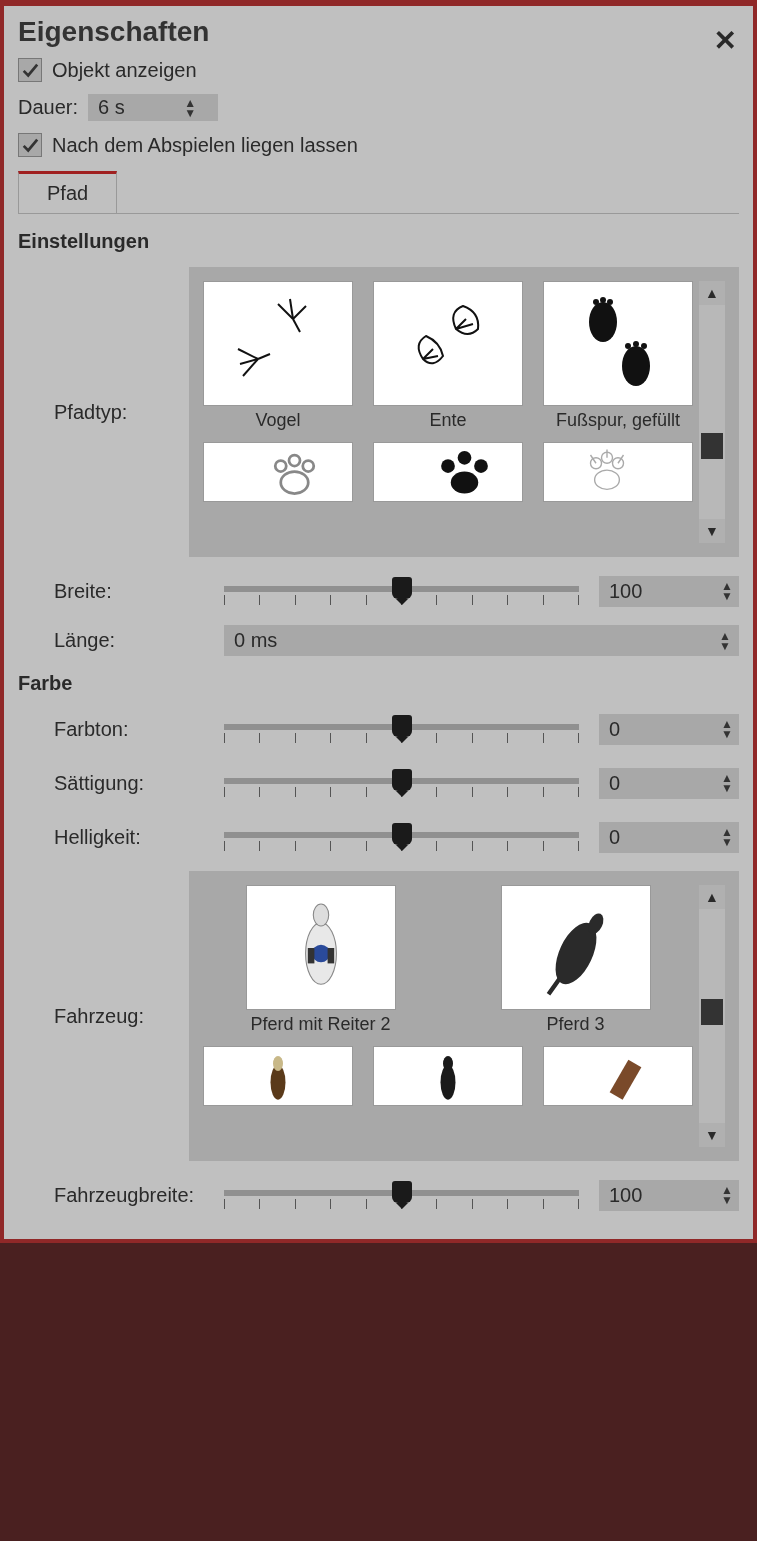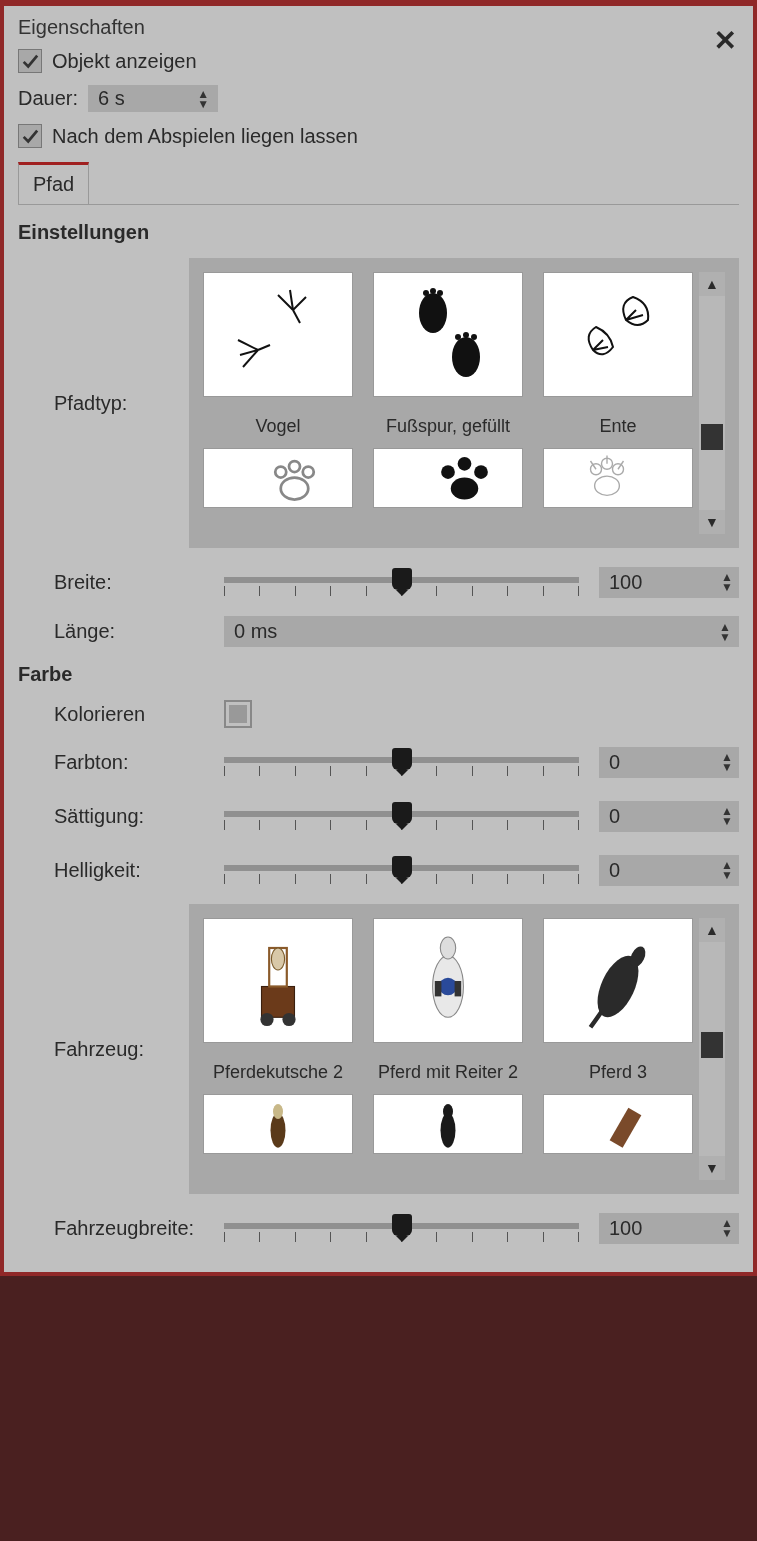--- a/index.html
+++ b/index.html
@@ -11,22 +11,22 @@
     color: #2a2a2a;
     width: 757px;
   }
   .outer-frame { background:#902828; padding:6px 4px 4px 4px; }
   .panel {
     background: #c0c0c0;
     padding: 10px 14px;
     position: relative;
   }
   .title {
-    font-size: 20px;
-    font-weight: 400;
+    font-size: 28px;
+    font-weight: 700;
     color: #333;
     margin-bottom: 10px;
   }
   .close-btn {
     position: absolute;
     right: 16px;
     top: 18px;
     font-size: 28px;
     cursor: pointer;
     font-weight: bold;
@@ -39,35 +39,35 @@
     display:flex; align-items:center; justify-content:center;
     margin-right:10px;
     cursor:pointer;
   }
   .checkbox svg { width:18px; height:18px; }
   .label { font-size:20px; }
   .duration-row { display:flex; align-items:center; gap:10px; margin:12px 0; }
   .spinner-box {
     background:#a8a8a8;
     display:flex; align-items:center;
-    padding:2px 3px 2px 10px;
+    padding:2px 16px 2px 10px;
     min-width:130px;
     font-size:20px;
     position:relative;
   }
   .spinner-arrows {
     display:flex; flex-direction:column;
     margin-left:auto; padding:0 6px;
     line-height:8px; gap:2px;
   }
   .spinner-arrows span { font-size:12px; cursor:pointer; color:#333; }
   
   .tabs { display:flex; margin-top:14px; border-bottom:1px solid #999; }
   .tab {
-    padding:8px 14px;
+    padding:8px 28px;
     font-size:20px;
     display:flex; align-items:center; gap:6px;
     background:#a8a8a8;
     cursor:pointer;
     border:1px solid #999;
     border-bottom:none;
   }
   .tab.active {
     background:#c0c0c0;
     border-top:3px solid #a02020;
@@ -87,21 +87,21 @@
   .gallery-row { display:flex; gap:20px; justify-content:space-around; }
   .gallery-item { display:flex; flex-direction:column; align-items:center; width:150px; cursor:pointer; }
   .thumb {
     width:150px; height:125px;
     background:#fff;
     border:1px solid #999;
     display:flex; align-items:center; justify-content:center;
     overflow:hidden;
   }
   .thumb.half { height:60px; }
-  .gallery-caption { margin-top:19px; font-size:18px; text-align:center; line-height:1.2; }
+  .gallery-caption { margin-top:4px; font-size:18px; text-align:center; line-height:1.2; }
   .vscroll {
     width:26px;
     background:#b0b0b0;
     display:flex; flex-direction:column; align-items:center;
     position:relative;
   }
   .vscroll .arrow { font-size:14px; padding:4px 0; cursor:pointer; }
   .vscroll .track { flex:1; width:100%; position:relative; background:#b8b8b8;}
   .vscroll .handle {
     position:absolute;
@@ -220,40 +220,40 @@
                       <line x1="65" y1="25" x2="78" y2="12"></line>
                       <line x1="65" y1="25" x2="72" y2="38"></line>
                 </g>
               </svg>
             </div>
             <div class="gallery-caption">Vogel</div>
           </div>
           <div class="gallery-item">
             <div class="thumb">
               <svg viewBox="0 0 100 100" width="120" height="100">
+                <path d="M25 65 Q15 50 28 42 Q42 48 45 62 Q35 75 25 65 Z M25 65 L35 55 M25 65 L40 62" fill="none" stroke="#111" stroke-width="2"></path>
+                <path d="M58 35 Q50 18 65 12 Q82 18 80 35 Q70 45 58 35 Z M58 35 L68 25 M58 35 L75 30" fill="none" stroke="#111" stroke-width="2"></path>
+              </svg>
+            </div>
+            <div class="gallery-caption">Ente</div>
+          </div>
+          <div class="gallery-item">
+            <div class="thumb">
+              <svg viewBox="0 0 100 100" width="120" height="100">
                 <ellipse cx="35" cy="28" rx="14" ry="20" fill="#111"></ellipse>
                 <circle cx="28" cy="8" r="3" fill="#111"></circle>
                     <circle cx="35" cy="6" r="3" fill="#111"></circle>
                     <circle cx="42" cy="8" r="3" fill="#111"></circle>
                 <ellipse cx="68" cy="72" rx="14" ry="20" fill="#111"></ellipse>
                 <circle cx="60" cy="52" r="3" fill="#111"></circle>
                     <circle cx="68" cy="50" r="3" fill="#111"></circle>
                     <circle cx="76" cy="52" r="3" fill="#111"></circle>
               </svg>
             </div>
             <div class="gallery-caption">Fußspur, gefüllt</div>
-          </div>
-          <div class="gallery-item">
-            <div class="thumb">
-              <svg viewBox="0 0 100 100" width="120" height="100">
-                <path d="M25 65 Q15 50 28 42 Q42 48 45 62 Q35 75 25 65 Z M25 65 L35 55 M25 65 L40 62" fill="none" stroke="#111" stroke-width="2"></path>
-                <path d="M58 35 Q50 18 65 12 Q82 18 80 35 Q70 45 58 35 Z M58 35 L68 25 M58 35 L75 30" fill="none" stroke="#111" stroke-width="2"></path>
-              </svg>
-            </div>
-            <div class="gallery-caption">Ente</div>
           </div>
         </div>
         <div class="gallery-row">
           <div class="gallery-item">
             <div class="thumb half">
               <svg viewBox="0 0 60 40" width="120" height="55">
                 <g fill="none" stroke="#888" stroke-width="2">
                 <ellipse cx="42" cy="28" rx="10" ry="8"></ellipse>
                 <circle cx="32" cy="16" r="4"></circle>
                       <circle cx="42" cy="12" r="4"></circle>
@@ -335,26 +335,20 @@
       <span>0 ms</span>
       <div class="spinner-arrows">
             <span>▲</span>
             <span>▼</span>
           </div>
     </div>
   </div>
 
   <div class="section-heading">Farbe</div>
 
-  <div class="field-row">
-    <div class="field-label">Kolorieren</div>
-    <div class="color-swatch-box">
-      <div class="color-swatch"></div>
-    </div>
-  </div>
 
   <div class="field-row">
     <div class="field-label">Farbton:</div>
     <div class="slider-wrap">
       <div class="slider">
         <div class="track"></div>
         <div class="ticks">
               <span></span>
               <span></span>
               <span></span>
@@ -438,32 +432,20 @@
       </div>
     </div>
   </div>
 
 
   <div class="field-row" style="align-items:center;">
     <div class="field-label">Fahrzeug:</div>
     <div class="gallery-wrap" style="height:290px;">
       <div class="gallery">
         <div class="gallery-row">
-          <div class="gallery-item">
-            <div class="thumb">
-              <svg viewBox="0 0 100 100" width="120" height="110">
-                <rect x="35" y="55" width="30" height="28" fill="#6b3a1a" stroke="#3a1f0e"></rect>
-                <rect x="42" y="20" width="16" height="35" fill="none" stroke="#8a5a2a" stroke-width="2"></rect>
-                <circle cx="40" cy="85" r="6" fill="#333"></circle>
-                    <circle cx="60" cy="85" r="6" fill="#333"></circle>
-                <ellipse cx="50" cy="30" rx="6" ry="10" fill="#d8c8a8" stroke="#7a5a2a"></ellipse>
-              </svg>
-            </div>
-            <div class="gallery-caption">Pferdekutsche 2</div>
-          </div>
           <div class="gallery-item">
             <div class="thumb">
               <svg viewBox="0 0 100 100" width="120" height="110">
                 <ellipse cx="50" cy="55" rx="14" ry="28" fill="#e8e8e8" stroke="#888"></ellipse>
                 <ellipse cx="50" cy="20" rx="7" ry="10" fill="#ddd" stroke="#888"></ellipse>
                 <circle cx="50" cy="55" r="8" fill="#2a4a9a"></circle>
                 <rect x="38" y="50" width="6" height="14" fill="#333"></rect>
                     <rect x="56" y="50" width="6" height="14" fill="#333"></rect>
               </svg>
             </div>

